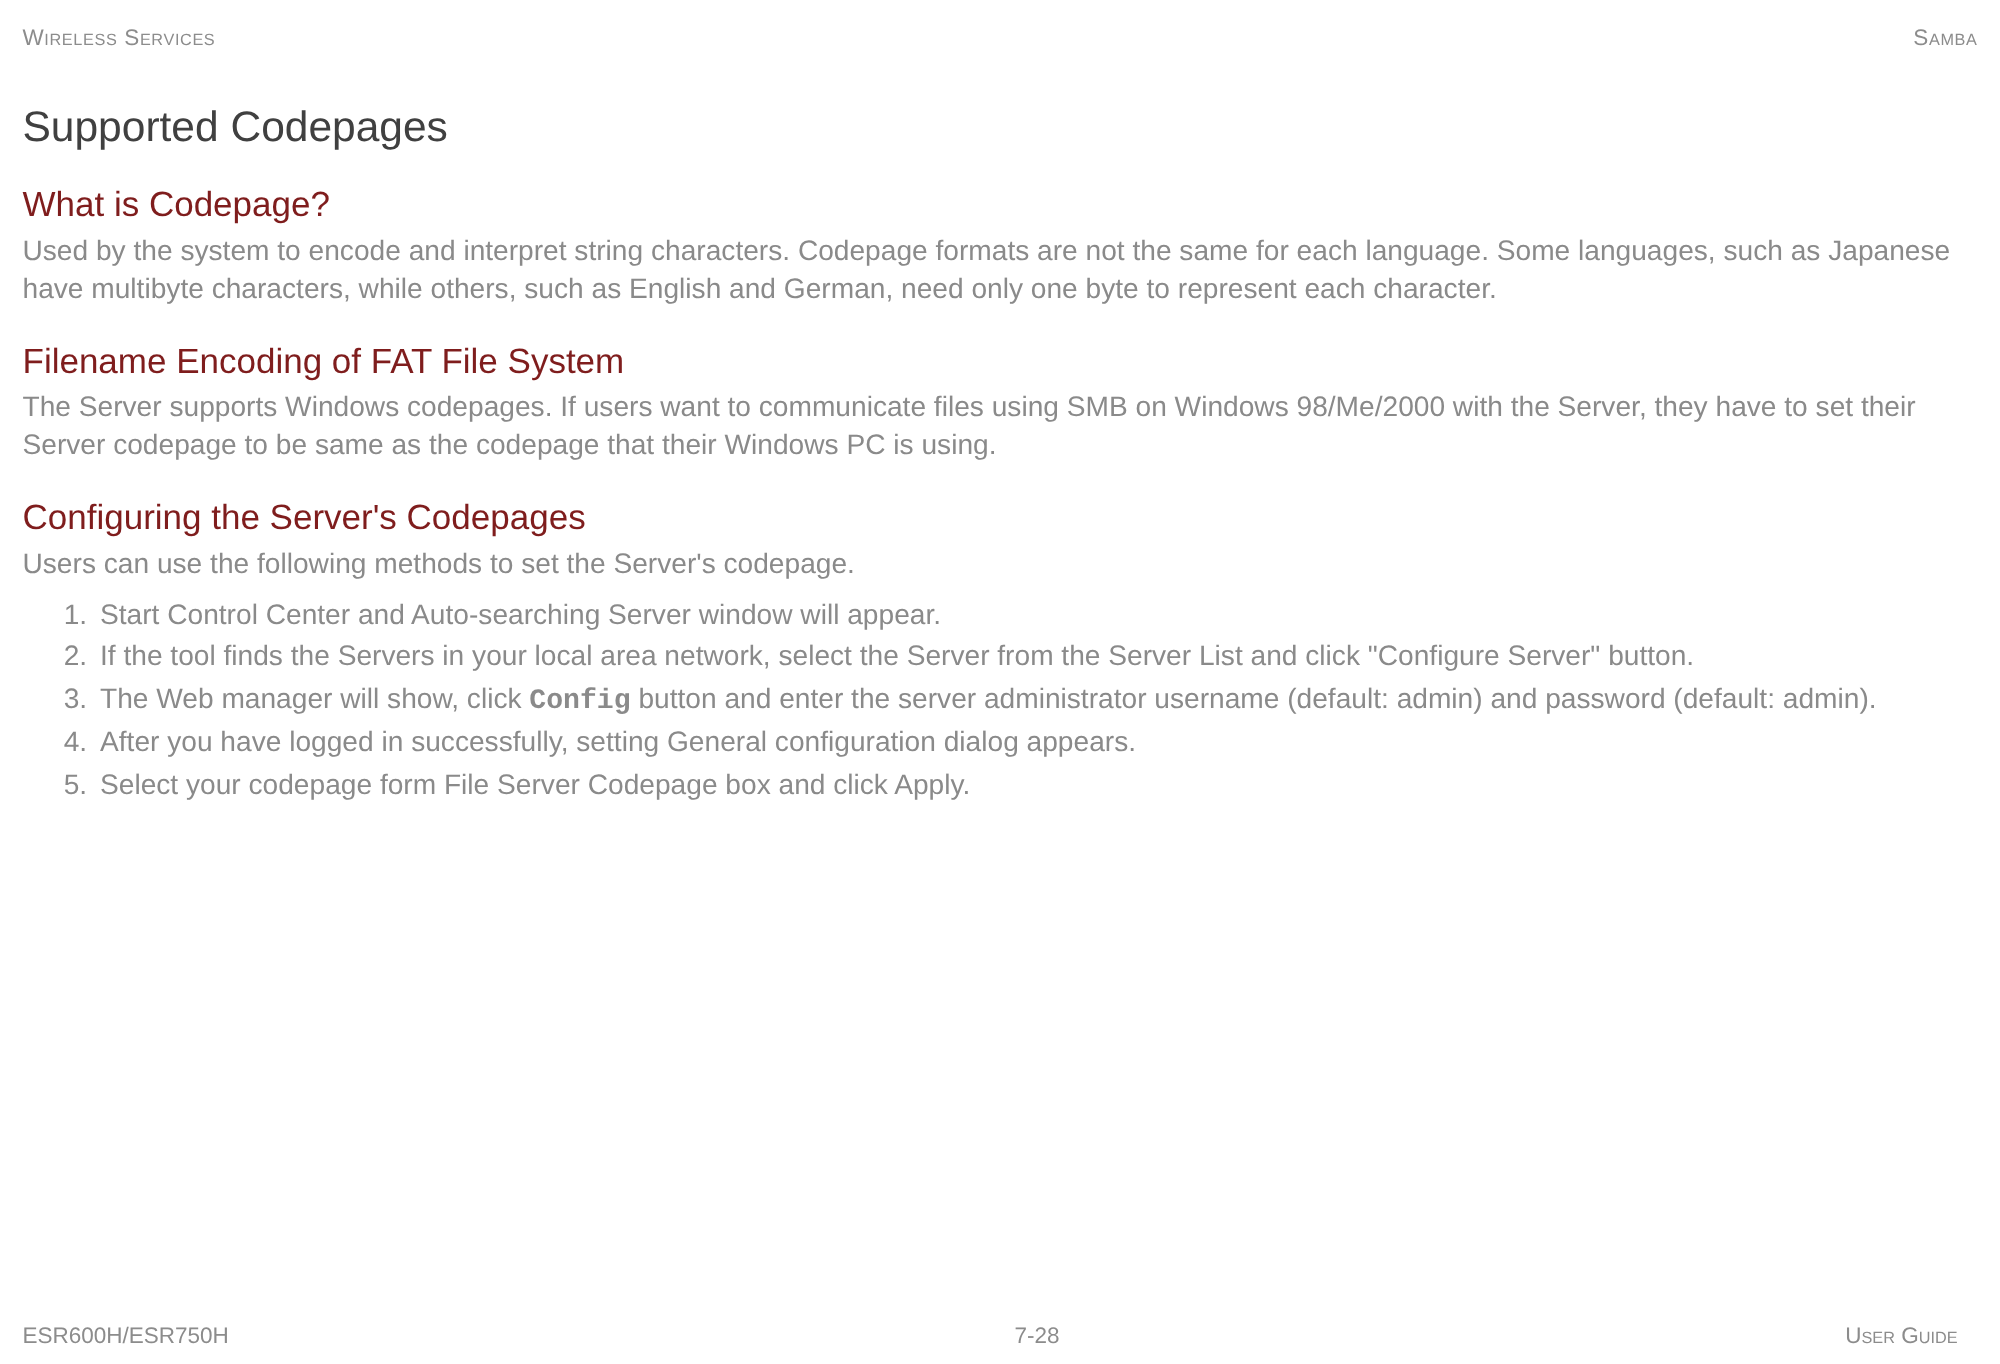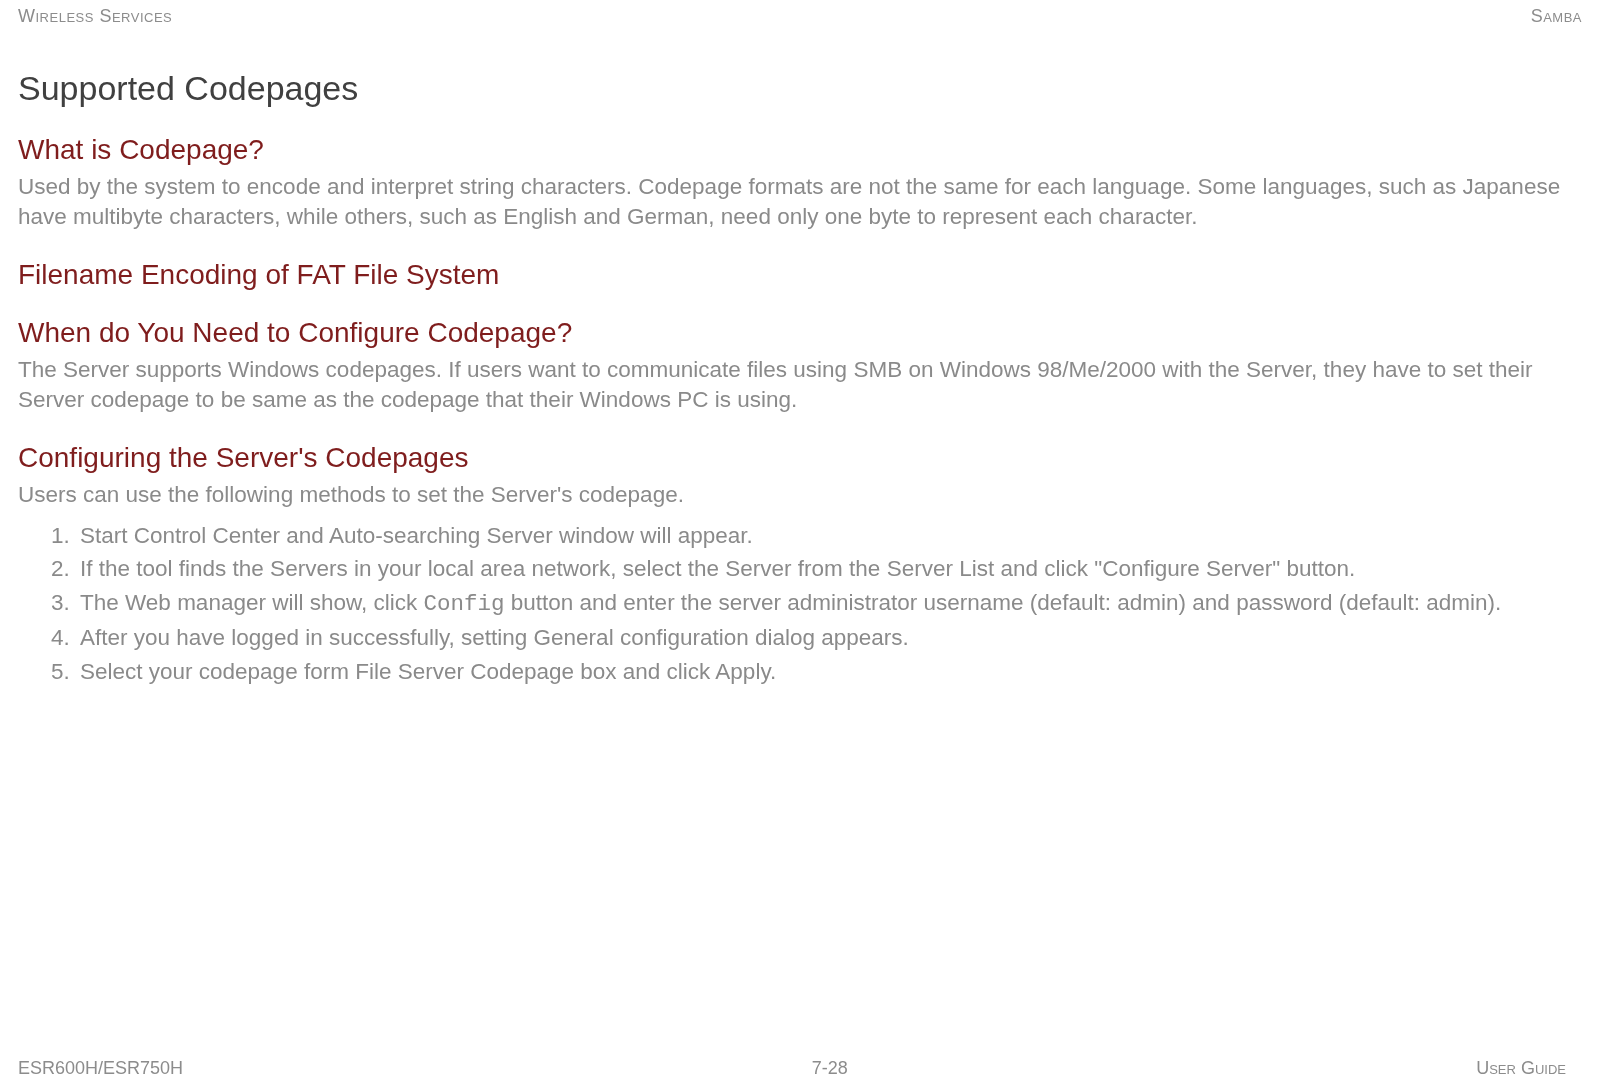--- a/index.html
+++ b/index.html
@@ -17,21 +17,21 @@
     padding: 0 18px;
     box-sizing: border-box;
   }
   .header-row {
     display: flex;
     justify-content: space-between;
     font-variant: small-caps;
     letter-spacing: 0.5px;
     color: #8c8c8c;
     font-size: 18px;
-    padding-top: 6px;
+    padding-top: 20px;
   }
   .footer-row {
     position: absolute;
     bottom: 12px;
     left: 18px;
     right: 34px;
     display: flex;
     justify-content: space-between;
     color: #8c8c8c;
     font-size: 18px;
@@ -64,40 +64,40 @@
     font-size: 22.5px;
     line-height: 1.4;
   }
   ol li {
     margin-bottom: 2px;
     padding-left: 4px;
   }
   .mono {
     font-family: "Courier New", Courier, monospace;
     color: #8a8a8a;
+    font-weight: bold;
   }
 </style>
 </head>
 <body>
 
 <div class="page">
 
   <div class="header-row">
     <span>Wireless Services</span>
     <span>Samba</span>
   </div>
 
   <h1>Supported Codepages</h1>
 
   <h2>What is Codepage?</h2>
   <p>Used by the system to encode and interpret string characters. Codepage formats are not the same for each language. Some languages, such as Japanese have multibyte characters, while others, such as English and German, need only one byte to represent each character.</p>
 
   <h2>Filename Encoding of FAT File System</h2>
 
-  <h2>When do You Need to Configure Codepage?</h2>
   <p>The Server supports Windows codepages. If users want to communicate files using SMB on Windows 98/Me/2000 with the Server, they have to set their Server codepage to be same as the codepage that their Windows PC is using.</p>
 
   <h2>Configuring the Server's Codepages</h2>
   <p>Users can use the following methods to set the Server's codepage.</p>
 
   <ol>
     <li>Start Control Center and Auto-searching Server window will appear.</li>
     <li>If the tool finds the Servers in your local area network, select the Server from the Server List and click "Configure Server" button.</li>
     <li>
       <span>The Web manager will show, click </span><span class="mono">Config</span><span> button and enter the server administrator username (default: admin) and password (default: admin).</span>

